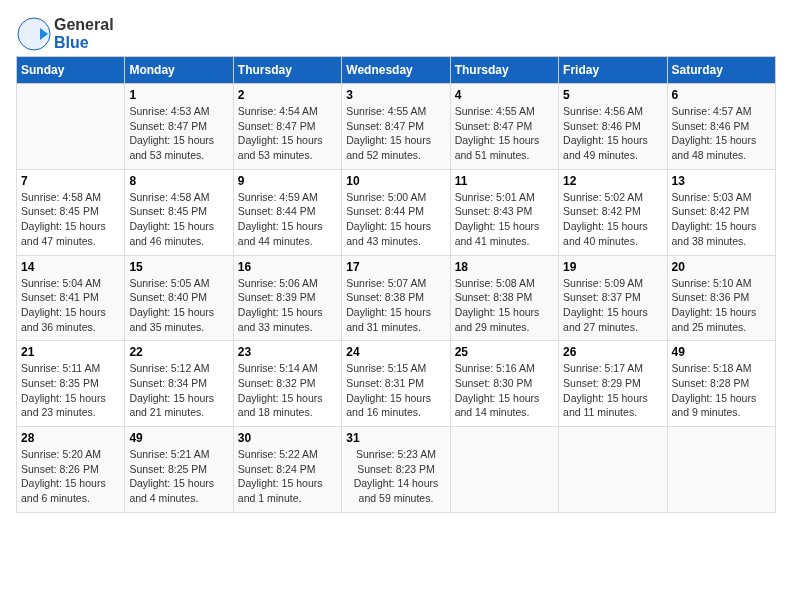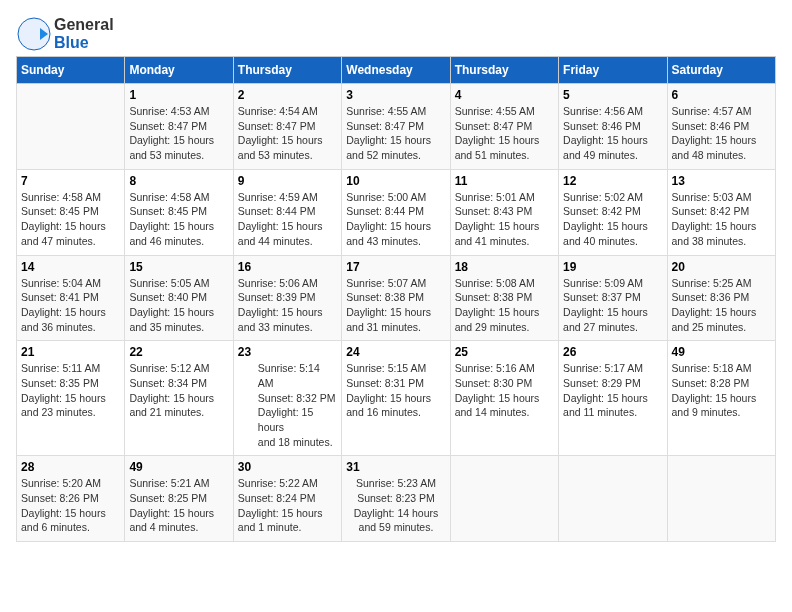--- a/index.html
+++ b/index.html
@@ -256,21 +256,21 @@
         </td>
         <td>
           <span class="day-num">19</span>
           <div class="day-info" style="white-space: pre-line;">Sunrise: 5:09 AM
 Sunset: 8:37 PM
 Daylight: 15 hours
 and 27 minutes.</div>
         </td>
         <td>
           <span class="day-num">20</span>
-          <div class="day-info" style="white-space: pre-line;">Sunrise: 5:25 AM
+          <div class="day-info" style="white-space: pre-line;">Sunrise: 5:10 AM
 Sunset: 8:36 PM
 Daylight: 15 hours
 and 25 minutes.</div>
         </td>
       </tr>
       <tr>
         <td>
           <span class="day-num">21</span>
           <div class="day-info" style="white-space: pre-line;">Sunrise: 5:11 AM
 Sunset: 8:35 PM
@@ -279,21 +279,21 @@
         </td>
         <td>
           <span class="day-num">22</span>
           <div class="day-info" style="white-space: pre-line;">Sunrise: 5:12 AM
 Sunset: 8:34 PM
 Daylight: 15 hours
 and 21 minutes.</div>
         </td>
         <td>
           <span class="day-num">23</span>
-          <div class="day-info" style="white-space: pre-line; margin-left: 20px;">Sunrise: 5:14 AM
+          <div class="day-info" style="white-space: pre-line;">Sunrise: 5:14 AM
 Sunset: 8:32 PM
 Daylight: 15 hours
 and 18 minutes.</div>
         </td>
         <td>
           <span class="day-num">24</span>
           <div class="day-info" style="white-space: pre-line;">Sunrise: 5:15 AM
 Sunset: 8:31 PM
 Daylight: 15 hours
 and 16 minutes.</div>

